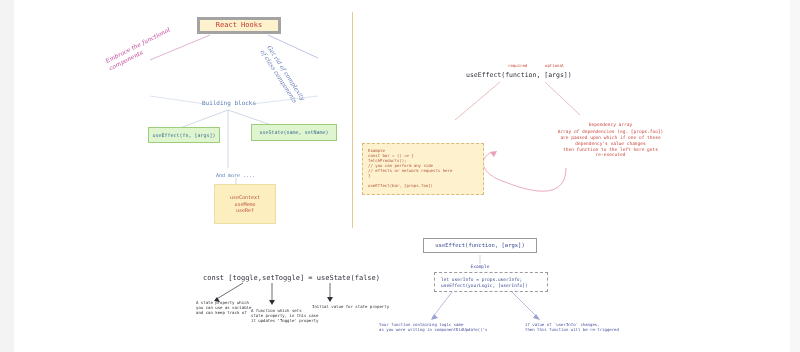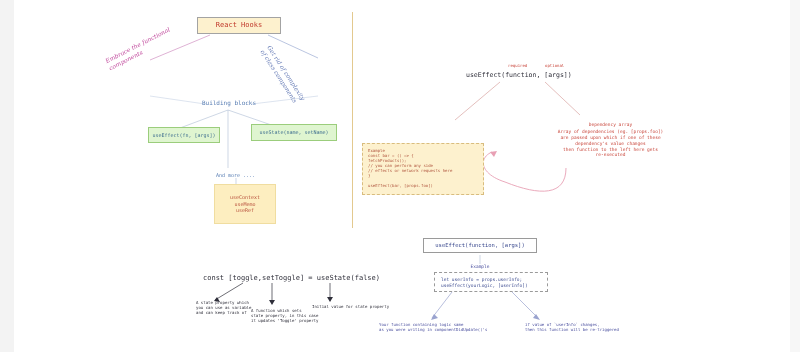--- a/index.html
+++ b/index.html
@@ -49,21 +49,21 @@
     position: absolute;
     box-sizing: border-box;
     display: flex;
     align-items: center;
     justify-content: center;
     text-align: center;
     line-height: 1.25;
   }
   .box-yellow {
     background: #fdf1ce;
-    border: 1px solid #a3a3a3;
+    border: 3px solid #a3a3a3;
     color: #c0392b;
   }
   .box-yellow-plain {
     background: #fdeec0;
     border: 1px solid #f0dda0;
     color: #b9533e;
   }
   .box-green {
     background: #dff5d0;
     border: 1px solid #9bcd7c;

